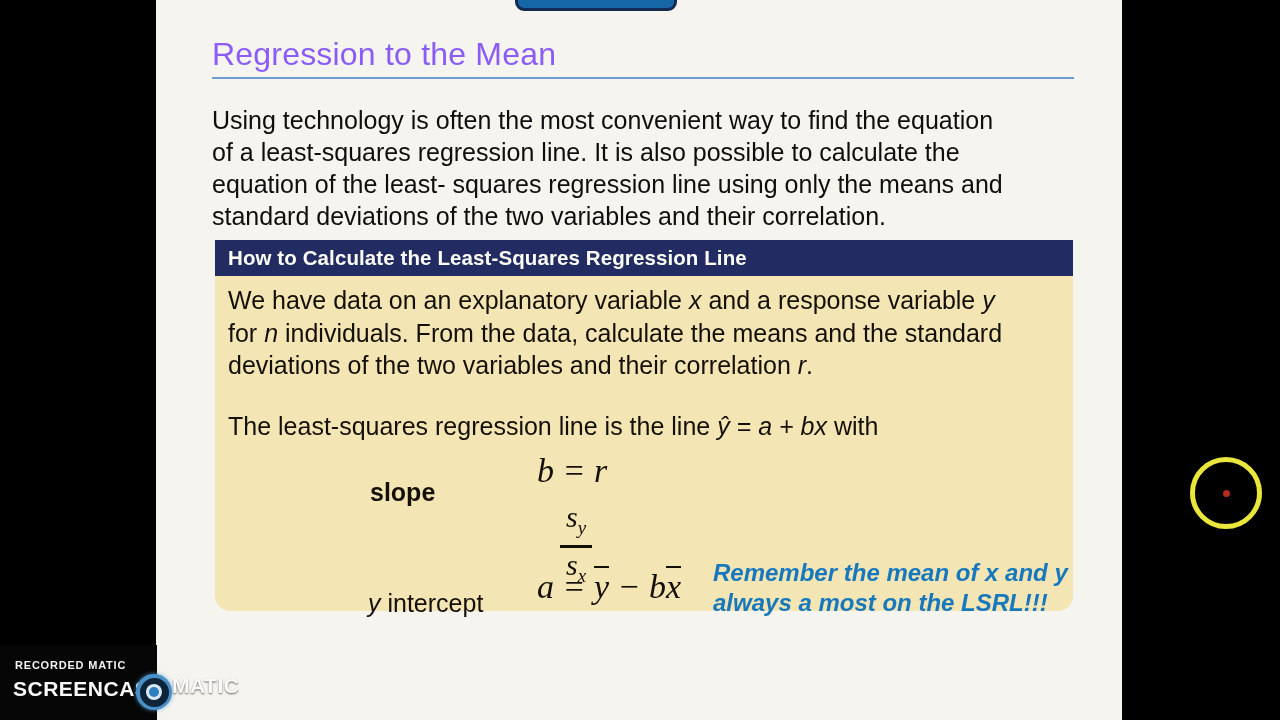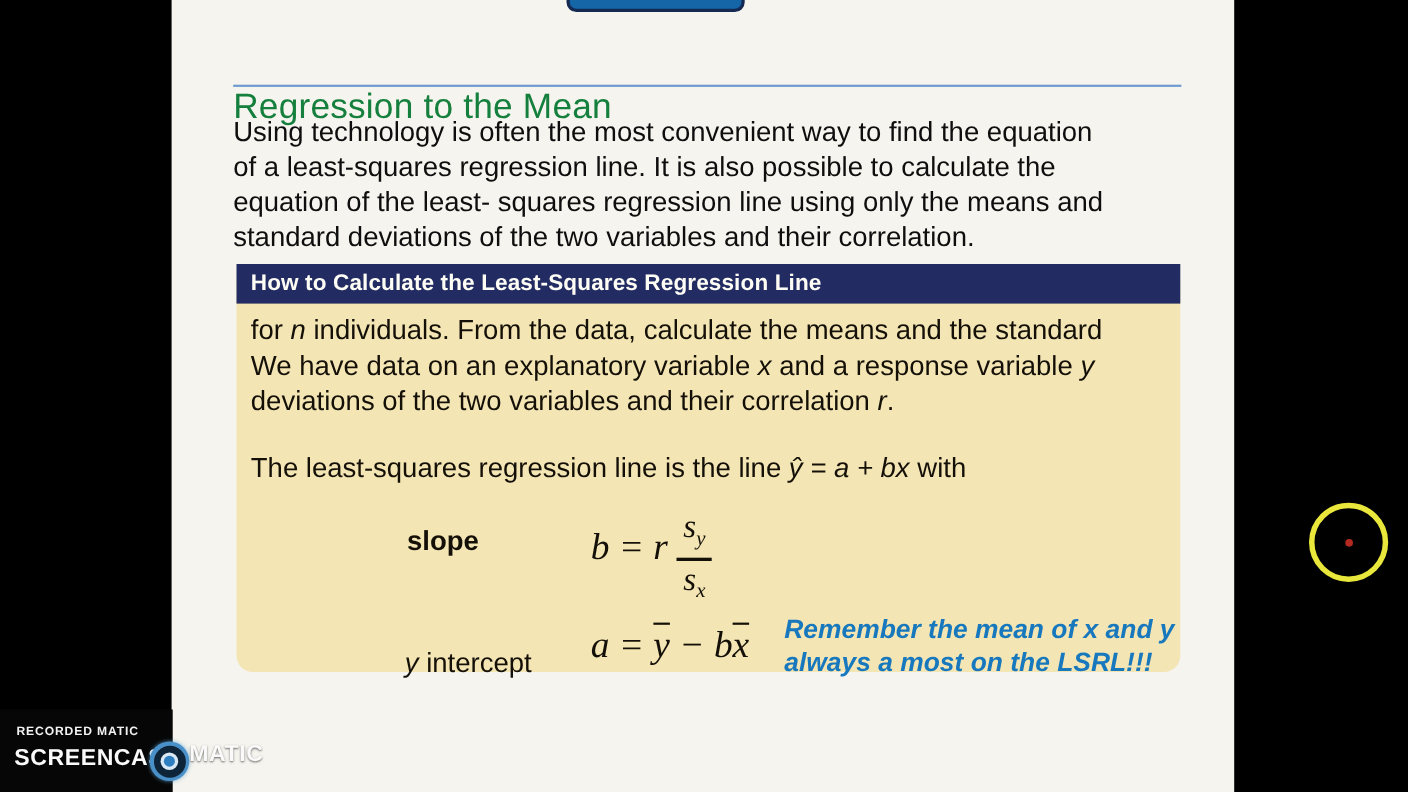--- a/index.html
+++ b/index.html
@@ -6,36 +6,36 @@
   html, body { width: 1280px; height: 720px; background: #000; overflow: hidden; }
   body { font-family: "Liberation Sans", sans-serif; }
 
   .stage { position: absolute; left: 0; top: 0; width: 1280px; height: 720px; background: #000; overflow: hidden; }
 
   .slide { position: absolute; left: 156px; top: 0; width: 966px; height: 720px; background: #f5f4ee; }
 
   .top-button { position: absolute; left: 359px; top: -16px; width: 162px; height: 27px;
     background: #1566a7; border: 3px solid #142a52; border-radius: 9px; }
 
-  .slide-title { position: absolute; left: 56px; top: 36px; font-size: 32px; color: #15803d; letter-spacing: 0.2px; margin-top: 42px; }
+  .slide-title { position: absolute; left: 56px; top: 36px; font-size: 32px; color: #8b5cf6; letter-spacing: 0.2px; }
   .title-rule { position: absolute; left: 56px; top: 77px; width: 862px; height: 2px; background: #6f9bd2; }
 
   .intro { position: absolute; left: 56px; top: 104px; width: 880px; font-size: 25px; line-height: 32px; color: #0e0e0e; }
 
   .how-box { position: absolute; left: 59px; top: 240px; width: 858px; height: 371px; background: #f3e5b4; border-radius: 15px; }
   .how-box-header { position: absolute; left: 0; top: 0; width: 100%; height: 36px; background: #232c62;
     color: #fdfdf5; font-weight: bold; font-size: 20.5px; line-height: 36px; padding-left: 13px; letter-spacing: 0.1px; }
 
   .box-para { position: absolute; left: 13px; top: 44px; width: 840px; font-size: 25px; line-height: 32.5px; color: #141008; }
   .it { font-style: italic; }
 
   .lsrl-line { position: absolute; left: 13px; top: 172px; width: 840px; font-size: 25px; color: #141008; }
 
   .slope-label { position: absolute; left: 155px; top: 238px; font-size: 25px; font-weight: bold; color: #141008; }
-  .formula { font-family: "Liberation Serif", serif; font-style: italic; color: #141008; }
+  .formula { font-family: "Liberation Serif", serif; font-style: italic; color: #141008; flex-direction: column; }
   .slope-formula { position: absolute; left: 322px; top: 212px; display: flex; align-items: center; font-size: 34px; }
   .frac { display: inline-flex; flex-direction: column; align-items: center; margin-left: 8px; transform: translateY(10px); }
   .frac .num, .frac .den { font-size: 30px; line-height: 34px; padding: 0 6px; }
   .frac .bar { width: 100%; height: 2.5px; background: #141008; }
   sub.var { font-size: 19px; font-style: italic; }
 
   .yint-label { position: absolute; left: 153px; top: 349px; font-size: 25px; font-weight: normal; color: #141008; }
   .yint-formula { position: absolute; left: 322px; top: 326px; font-size: 34px; }
   .overbar { display: inline-block; border-top: 2.5px solid #141008; padding-top: 2px; line-height: 1.0; }
 
@@ -82,22 +82,22 @@
       <div>Using technology is often the most convenient way to find the equation</div>
       <div>of a least-squares regression line. It is also possible to calculate the</div>
       <div>equation of the least- squares regression line using only the means and</div>
       <div>standard deviations of the two variables and their correlation.</div>
     </div>
 
     <div class="how-box">
       <div class="how-box-header">How to Calculate the Least-Squares Regression Line</div>
 
       <div class="box-para">
+        <div><span>We have data on an explanatory variable </span><span class="it">x</span><span> and a response variable </span><span class="it">y</span></div>
         <div><span>for </span><span class="it">n</span><span> individuals. From the data, calculate the means and the standard</span></div>
-        <div><span>We have data on an explanatory variable </span><span class="it">x</span><span> and a response variable </span><span class="it">y</span></div>
         <div><span>deviations of the two variables and their correlation </span><span class="it">r</span><span>.</span></div>
       </div>
 
       <div class="lsrl-line">
         <span>The least-squares regression line is the line </span><span class="it">ŷ = a + bx</span><span> with</span>
       </div>
 
       <div class="slope-label">slope</div>
       <div class="slope-formula formula">
         <span>b = r</span>

